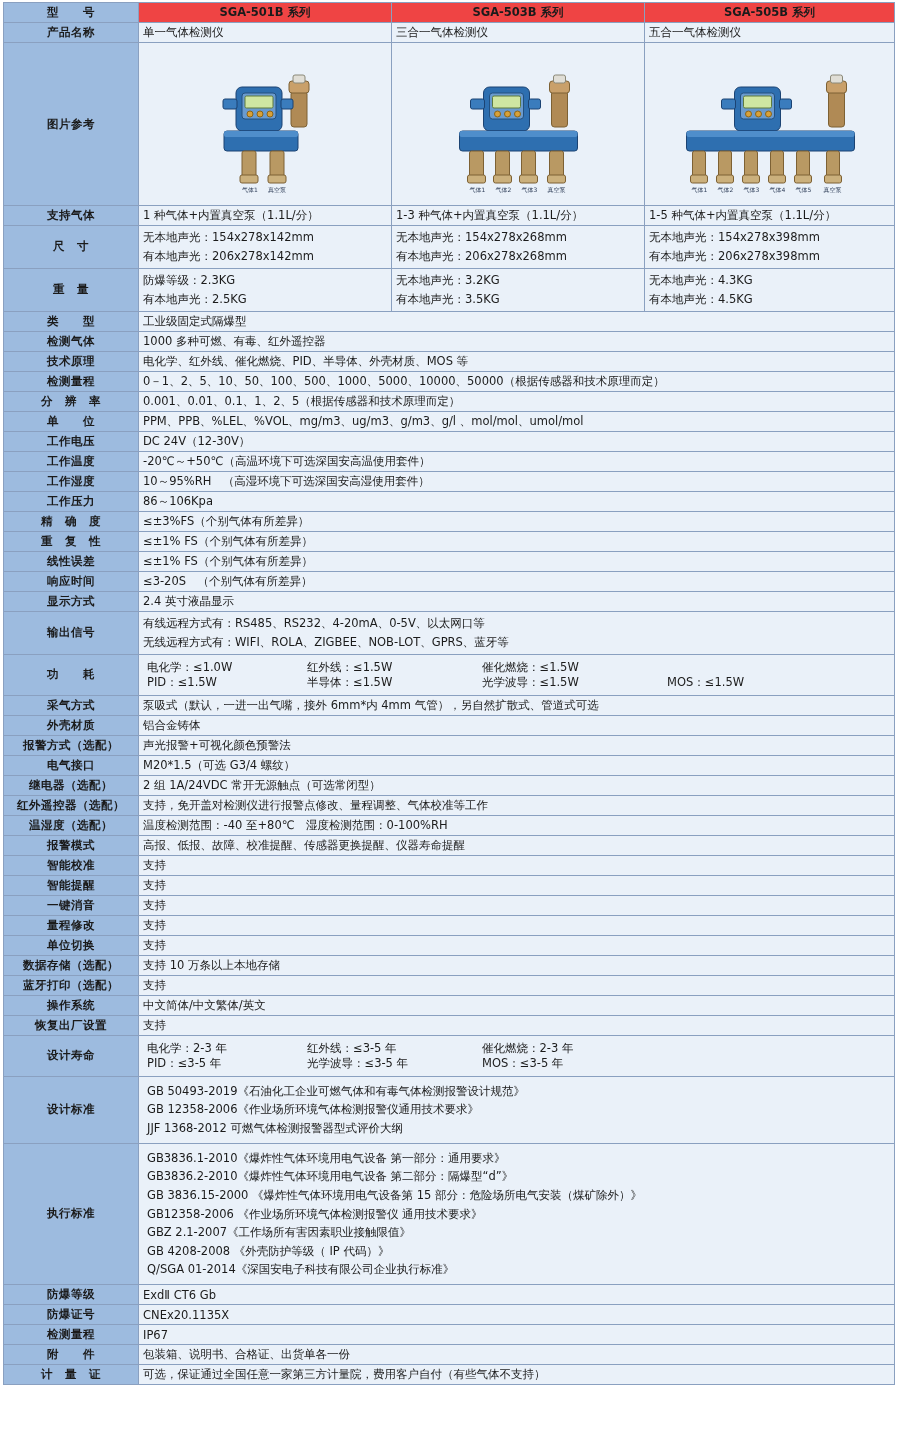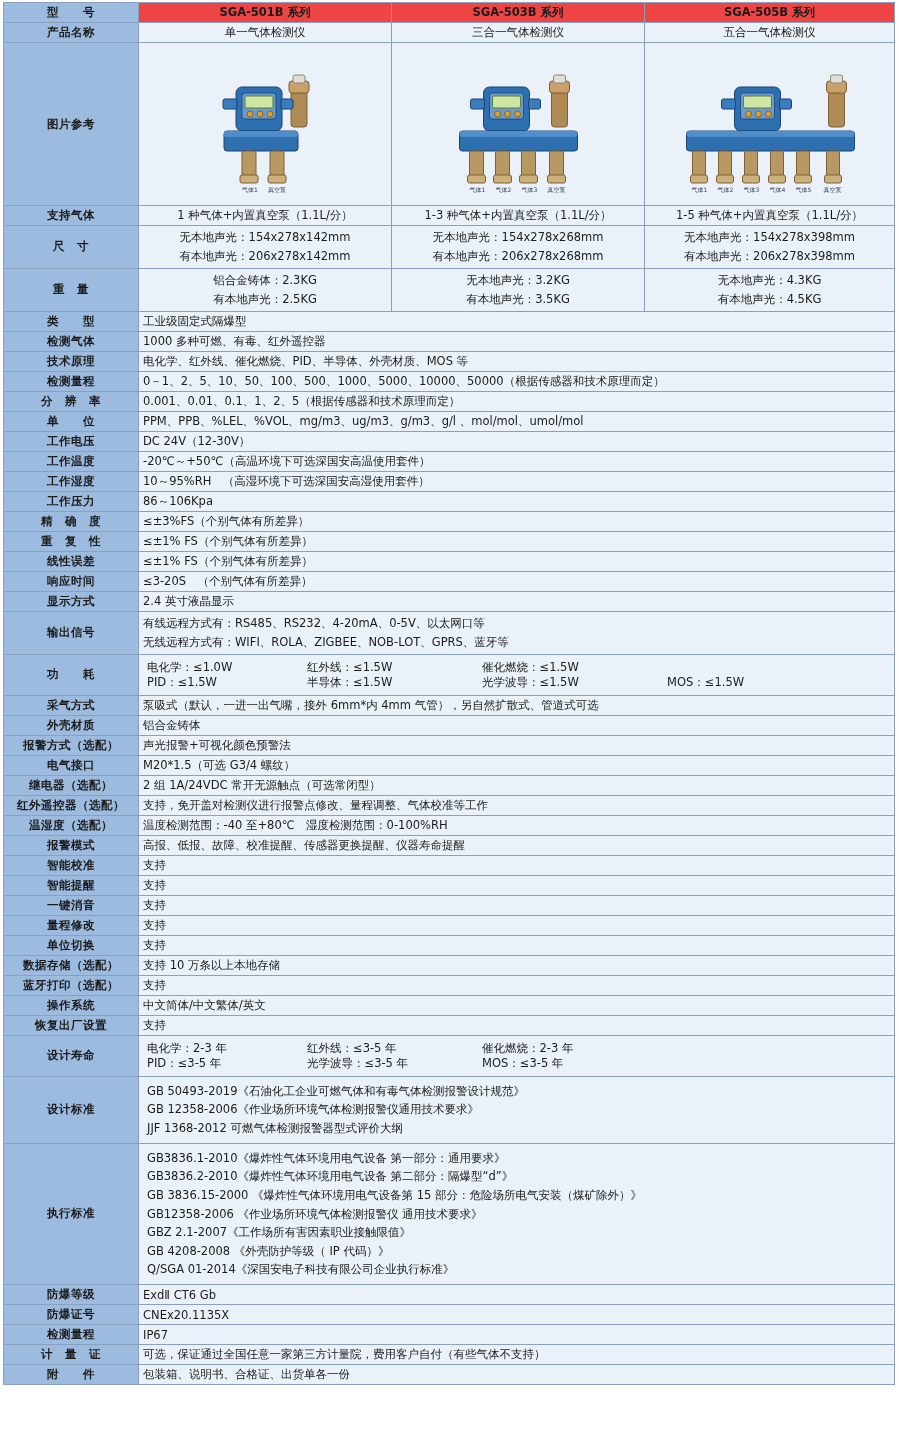--- a/index.html
+++ b/index.html
@@ -36,21 +36,20 @@
     letter-spacing: 0.5px;
     width: 135px;
   }
   td.val {
     background: #eaf1f9;
     padding-left: 7px;
     margin-left: 25px;
   }
   td.valc {
     background: #eaf1f9;
-    text-align: center;
   }
   td.head {
     background: #ef4444;
     text-align: center;
     font-weight: bold;
     font-size: 12.5px;
   }
   .twoline { line-height: 1.65; }
   .sub { display: block; }
   
@@ -238,21 +237,21 @@
     </td>
     <td class="valc twoline">
       <span class="sub">无本地声光：154x278x398mm</span>
       <span class="sub">有本地声光：206x278x398mm</span>
     </td>
   </tr>
 
   <tr>
     <td class="label">重　量</td>
     <td class="valc twoline">
-      <span class="sub">铝合金铸体：2.3KG</span>
+      <span class="sub">防爆等级：2.3KG</span>
       <span class="sub">有本地声光：2.5KG</span>
     </td>
     <td class="valc twoline">
       <span class="sub">无本地声光：3.2KG</span>
       <span class="sub">有本地声光：3.5KG</span>
     </td>
     <td class="valc twoline">
       <span class="sub">无本地声光：4.3KG</span>
       <span class="sub">有本地声光：4.5KG</span>
     </td>
@@ -460,22 +459,22 @@
   </tr>
   <tr>
     <td class="label">防爆证号</td>
     <td class="val" colspan="3">CNEx20.1135X</td>
   </tr>
   <tr>
     <td class="label">检测量程</td>
     <td class="val" colspan="3">IP67</td>
   </tr>
   <tr>
+    <td class="label">附　　件</td>
+    <td class="val" colspan="3">包装箱、说明书、合格证、出货单各一份</td>
+  </tr>
+  <tr>
     <td class="label">计　量　证</td>
     <td class="val" colspan="3">可选，保证通过全国任意一家第三方计量院，费用客户自付（有些气体不支持）</td>
-  </tr>
-  <tr>
-    <td class="label">附　　件</td>
-    <td class="val" colspan="3">包装箱、说明书、合格证、出货单各一份</td>
   </tr>
 </tbody>
     </table>
 </div>
 
 </body></html>

